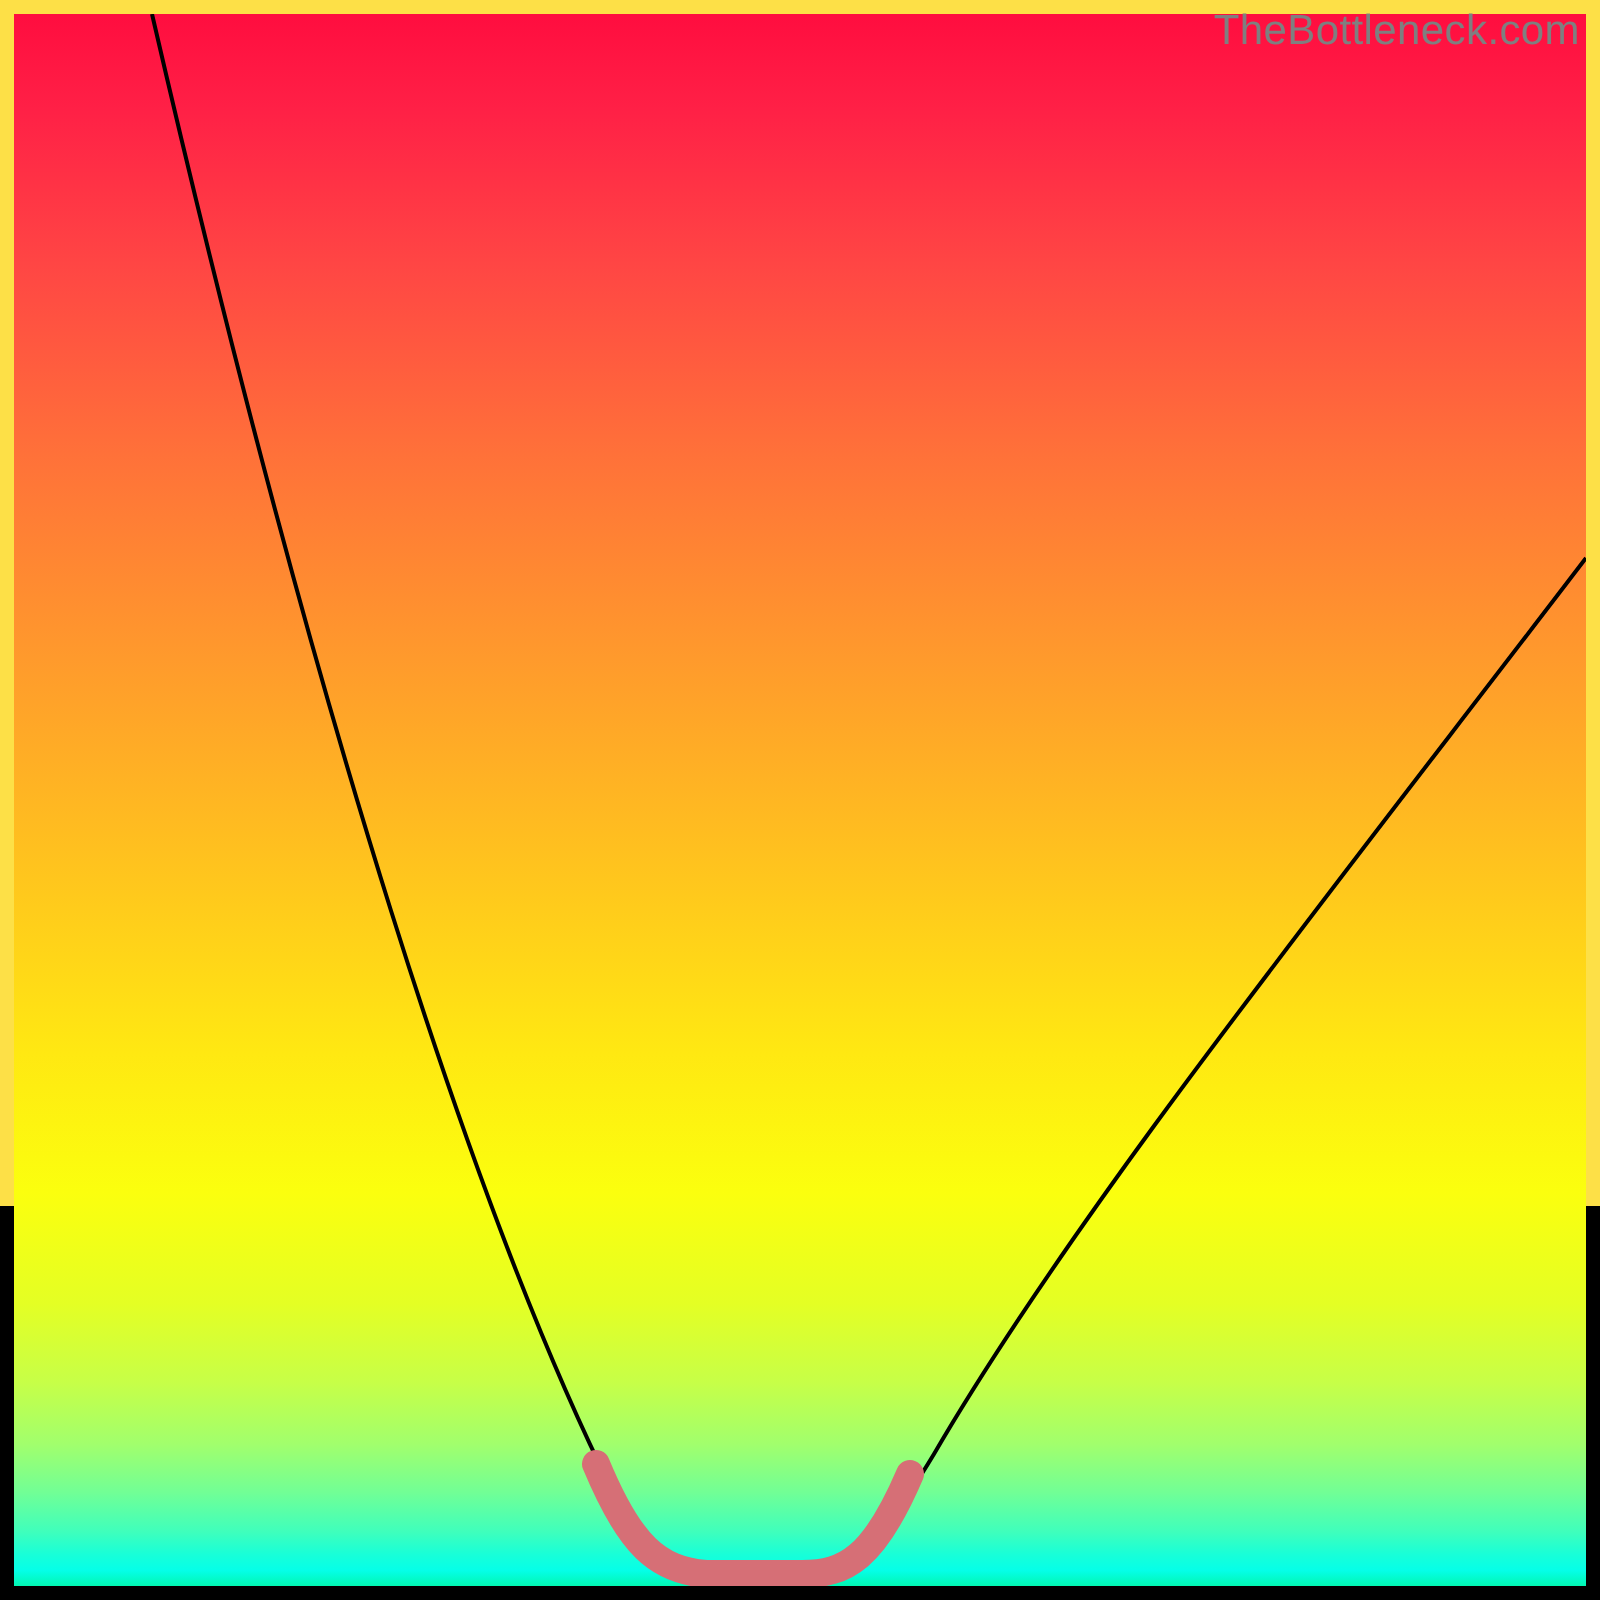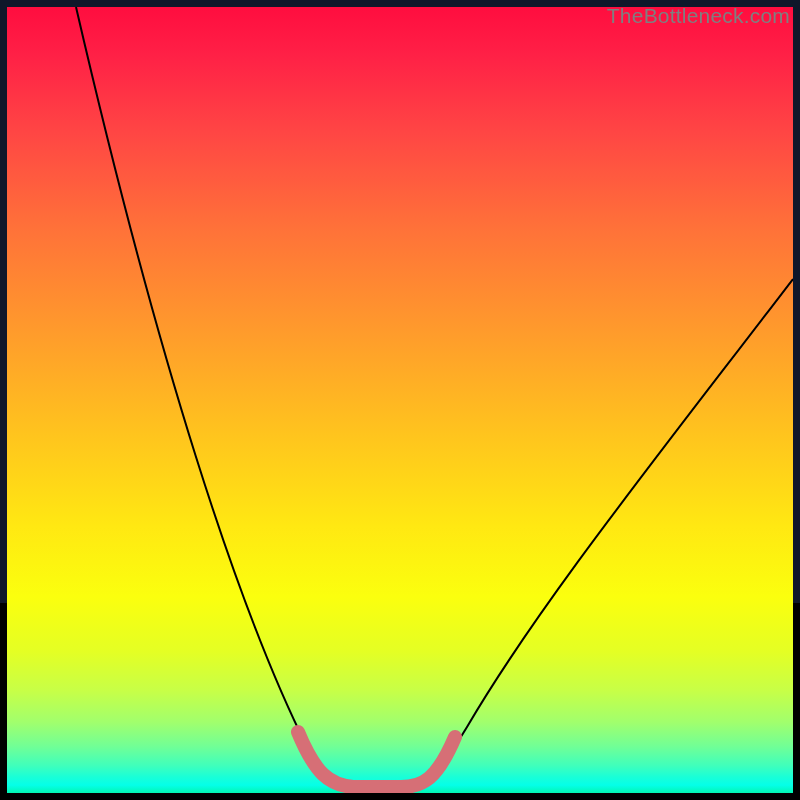--- a/index.html
+++ b/index.html
@@ -10,21 +10,21 @@
     background: #000;
     overflow: hidden;
     font-family: Arial, Helvetica, sans-serif;
   }
   .frame {
     position: absolute;
     top: 0;
     left: 0;
     width: 800px;
     height: 603px;
-    background: #0f172a;
+    background: #fde047;
   }
   .plot-area {
     position: absolute;
     top: 7px;
     left: 7px;
     width: 786px;
     height: 786px;
     overflow: hidden;
   }
   .gradient {

